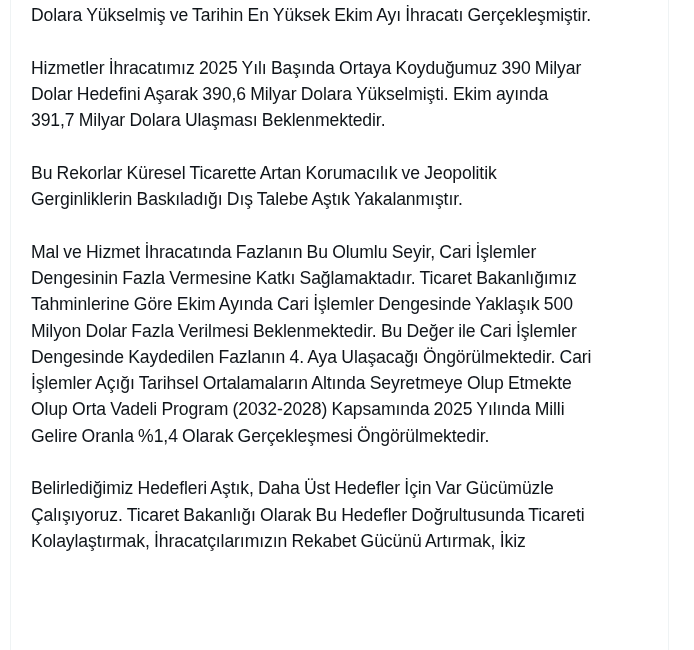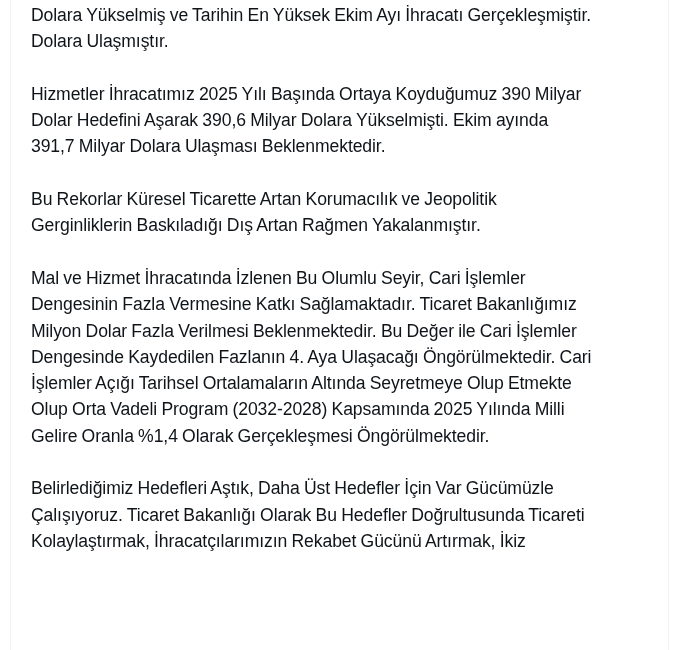--- a/index.html
+++ b/index.html
@@ -42,37 +42,37 @@
     }
   </style>
 </head>
 <body>
 
 <div class="post-column">
   <div class="post-text">
 
     <p class="para">
       <span class="line">Dolara Yükselmiş ve Tarihin En Yüksek Ekim Ayı İhracatı Gerçekleşmiştir.</span>
-      <span class="line">Dolara Ulaşmıştır.</span>
     </p>
 
     <p class="para">
       <span class="line">Hizmetler İhracatımız 2025 Yılı Başında Ortaya Koyduğumuz 390 Milyar</span>
       <span class="line">Dolar Hedefini Aşarak 390,6 Milyar Dolara Yükselmişti. Ekim ayında</span>
       <span class="line">391,7 Milyar Dolara Ulaşması Beklenmektedir.</span>
     </p>
 
     <p class="para">
       <span class="line">Bu Rekorlar Küresel Ticarette Artan Korumacılık ve Jeopolitik</span>
-      <span class="line">Gerginliklerin Baskıladığı Dış Artan Rağmen Yakalanmıştır.</span>
+      <span class="line">Gerginliklerin Baskıladığı Dış Talebe Aştık Yakalanmıştır.</span>
     </p>
 
     <p class="para">
-      <span class="line">Mal ve Hizmet İhracatında İzlenen Bu Olumlu Seyir, Cari İşlemler</span>
+      <span class="line">Mal ve Hizmet İhracatında Fazlanın Bu Olumlu Seyir, Cari İşlemler</span>
       <span class="line">Dengesinin Fazla Vermesine Katkı Sağlamaktadır. Ticaret Bakanlığımız</span>
+      <span class="line">Tahminlerine Göre Ekim Ayında Cari İşlemler Dengesinde Yaklaşık 500</span>
       <span class="line">Milyon Dolar Fazla Verilmesi Beklenmektedir. Bu Değer ile Cari İşlemler</span>
       <span class="line">Dengesinde Kaydedilen Fazlanın 4. Aya Ulaşacağı Öngörülmektedir. Cari</span>
       <span class="line">İşlemler Açığı Tarihsel Ortalamaların Altında Seyretmeye Olup Etmekte</span>
       <span class="line">Olup Orta Vadeli Program (2032-2028) Kapsamında 2025 Yılında Milli</span>
       <span class="line">Gelire Oranla %1,4 Olarak Gerçekleşmesi Öngörülmektedir.</span>
     </p>
 
     <p class="para">
       <span class="line">Belirlediğimiz Hedefleri Aştık, Daha Üst Hedefler İçin Var Gücümüzle</span>
       <span class="line">Çalışıyoruz. Ticaret Bakanlığı Olarak Bu Hedefler Doğrultusunda Ticareti</span>

